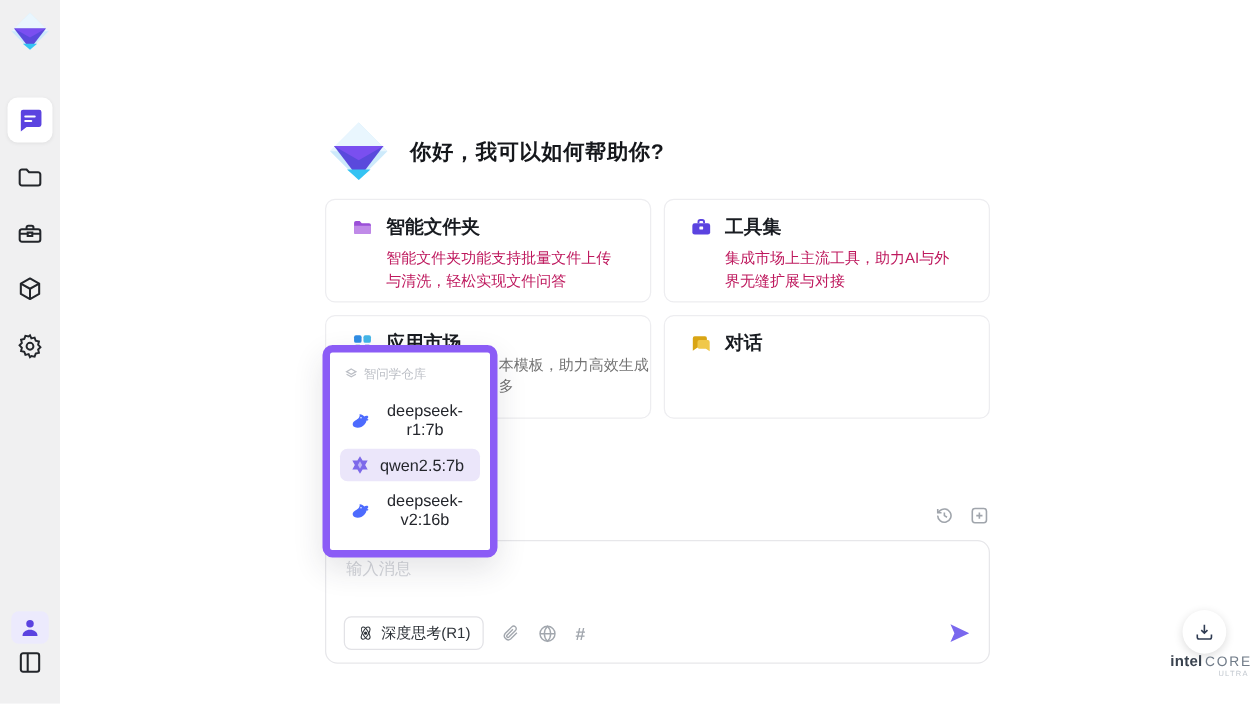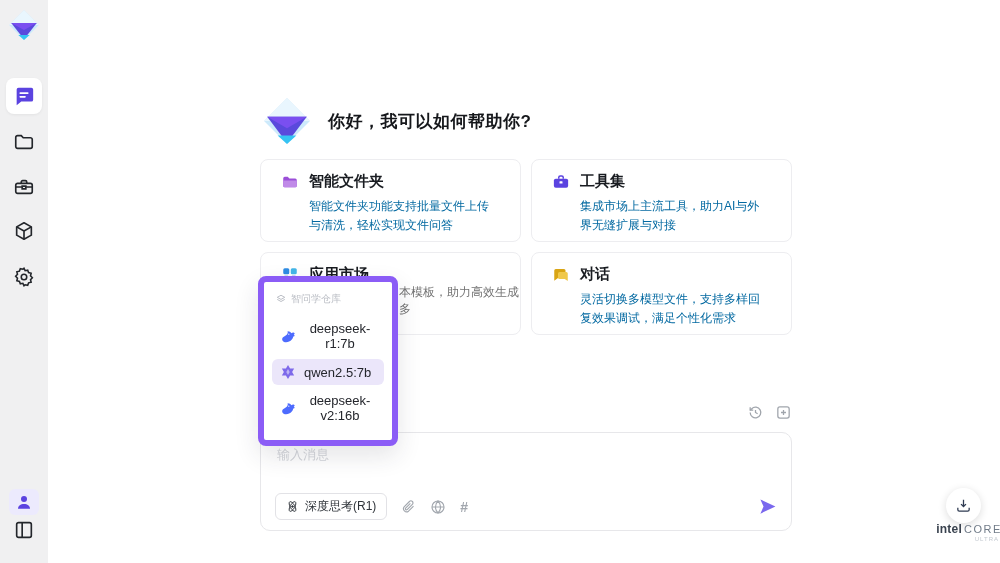--- a/index.html
+++ b/index.html
@@ -20,21 +20,21 @@
   
   .greeting { position:absolute; left:262px; top:96px; display:flex; align-items:center; gap:16px; }
   .greet-logo { width:50px; height:50px; }
   .greet-text { font-size:17px; font-weight:bold; color:#15171b; letter-spacing:.5px; }
 
   
   .cards { position:absolute; left:260px; top:159px; width:532px; display:grid; grid-template-columns:1fr 1fr; gap:10px; }
   .card { position:relative; background:#fff; border:1px solid #ededf0; border-radius:8px; height:83px; padding:12px 20px; }
   .card-head { display:flex; align-items:center; gap:10px; }
   .card-title { font-size:15px; font-weight:bold; color:#191c21; }
-  .card-desc { margin:6px 0 0 28px; font-size:12px; color:#0369a1; line-height:1.55; }
+  .card-desc { margin:6px 0 0 28px; font-size:12px; color:#be185d; line-height:1.55; }
   .card-ico { width:18px; height:18px; flex:0 0 18px; }
   .frag { position:absolute; left:138px; top:31px; font-size:12px; color:#737373; }
 
   
   .dropdown { position:absolute; left:258px; top:276px; width:140px; background:#fff; border:6px solid #8b5cf6;
               border-radius:8px; box-shadow:0 10px 24px rgba(40,40,60,.12); padding:7px 0 9px; z-index:20; }
   .dd-header { display:flex; align-items:center; gap:5px; padding:3px 12px 7px; font-size:10px; color:#bcbfc6; }
   .dd-item { display:flex; align-items:center; gap:8px; margin:3px 8px; padding:5px 8px; border-radius:6px;
              font-size:13px; color:#24262c; cursor:pointer;text-align:center; }
   .dd-item.selected { background:#ebe6fa; }
@@ -182,21 +182,20 @@
   </div>
 
   <div class="card">
     <div class="card-head">
       <svg class="card-ico" viewBox="0 0 24 24">
         <path fill="#d9a514" d="M3 4h13a2 2 0 0 1 2 2v8a2 2 0 0 1-2 2H8l-5 3.5V6a2 2 0 0 1 2-2z"></path>
         <path fill="#f0c84a" d="M10 8h9a2 2 0 0 1 2 2v10l-4-2.8h-7a2 2 0 0 1-2-2V10a2 2 0 0 1 2-2z"></path>
       </svg>
       <span class="card-title">对话</span>
     </div>
-    <div class="card-desc">灵活切换多模型文件，支持多样回复效果调试，满足个性化需求</div>
   </div>
 </div>
 
 <div class="dropdown">
   <div class="dd-header">
     <svg width="10" height="10" viewBox="0 0 24 24" fill="none" stroke="#bcbfc6" stroke-width="2.4">
       <path d="M12 3l9 5-9 5-9-5z"></path>
         <path d="M3 13l9 5 9-5"></path>
     </svg>
     <span>智问学仓库</span>

